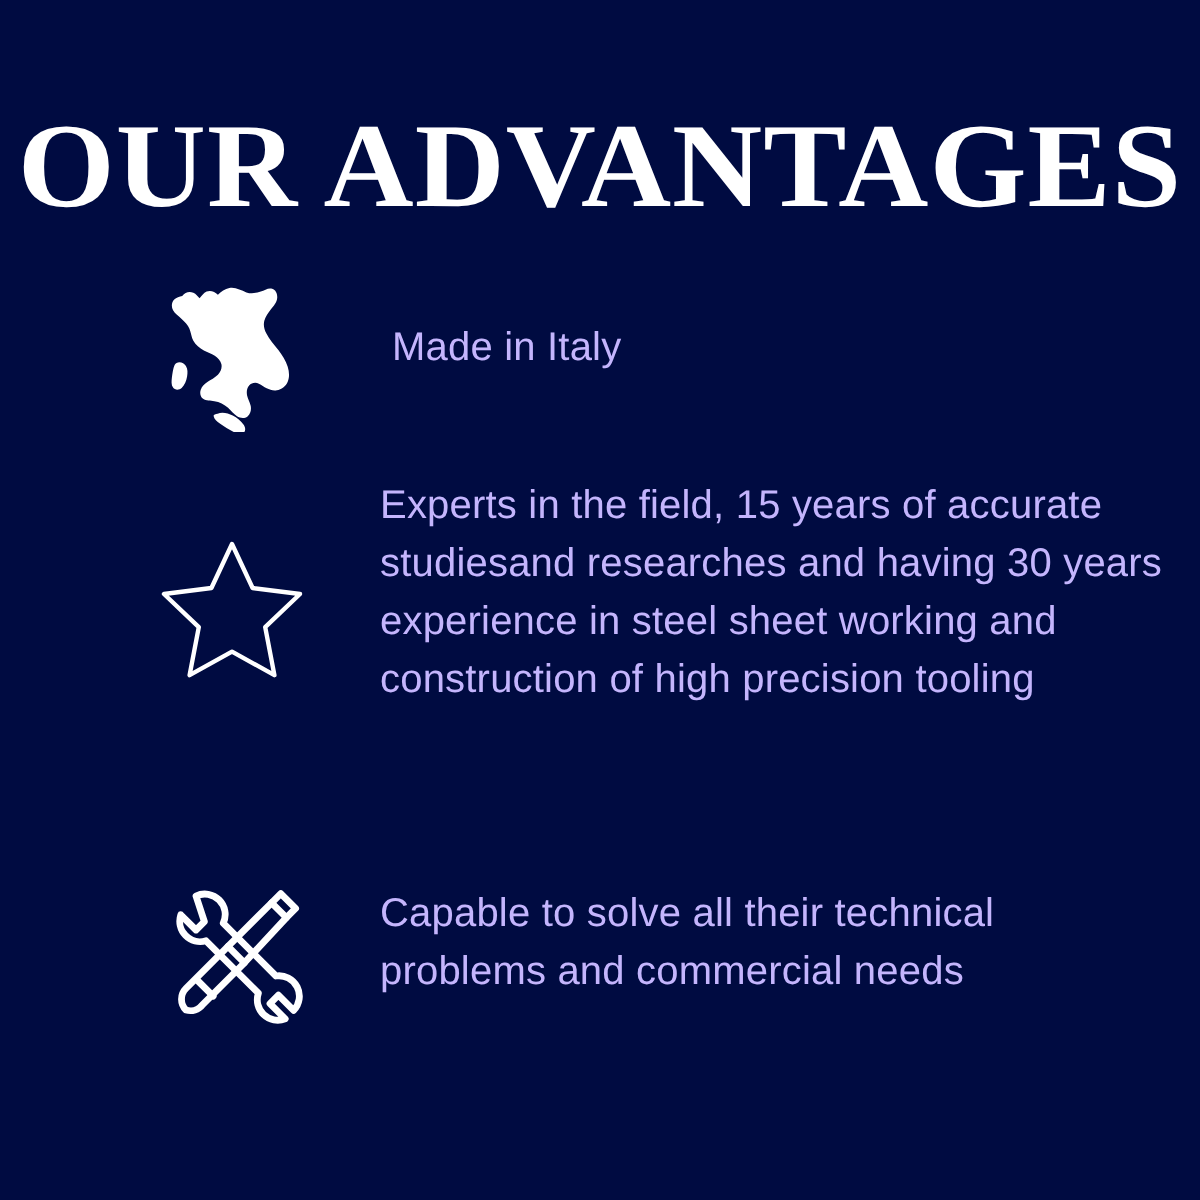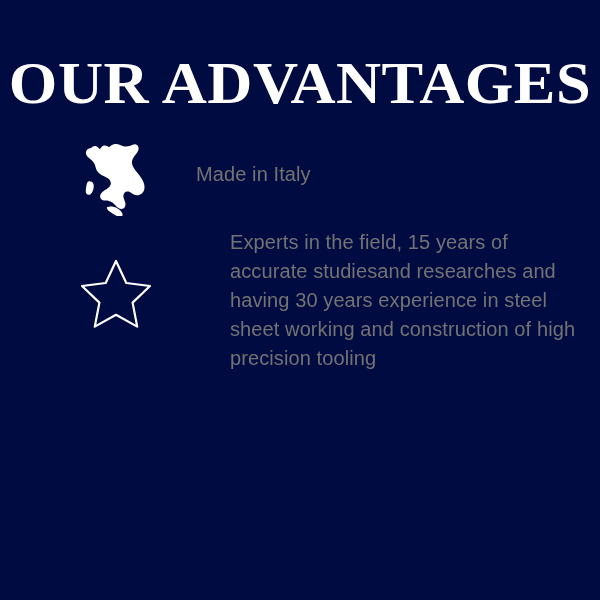--- a/index.html
+++ b/index.html
@@ -48,21 +48,21 @@
     display: flex;
     align-items: flex-start;
   }
 
   .adv-icon {
     flex: 0 0 auto;
     display: block;
   }
 
   .adv-text {
-    color: #737373;
+    color: #c4b5fd;
     font-family: "Liberation Sans", sans-serif;
     font-weight: 400;
     font-size: 20px;
     line-height: 29px;
     letter-spacing: 0.1px;
   }
 
   
   #row-italy {
     left: 78px;
@@ -76,23 +76,22 @@
   }
   #row-italy .adv-text {
     width: 390px;
     margin-left: 44px;
     margin-top: 22px;
   }
 
   
   #row-star {
     left: 78px;
-    top: 228px;
+    top: 239px;
     width: 510px;
-    gap: 40px;
   }
   #row-star .adv-icon {
     width: 76px;
     height: 72px;
     margin-top: 30px;
   }
   #row-star .adv-text {
     width: 392px;
     margin-left: 36px;
     margin-top: 0px;
@@ -198,14 +197,43 @@
 
   <div class="adv-row" id="row-star">
     <span class="adv-icon">
       <svg viewBox="0 0 76 72" xmlns="http://www.w3.org/2000/svg" aria-hidden="true">
         <path d="M38 3 L48.3 25.0 L72 28.0 L54.6 44.6 L59.2 68.6 L38 56.8 L16.8 68.6 L21.4 44.6 L4 28.0 L27.7 25.0 Z" fill="none" stroke="#ffffff" stroke-width="2.2" stroke-linejoin="round" stroke-linecap="round"></path>
       </svg>
     </span>
     <div class="adv-text">Experts in the field, 15 years of accurate studiesand researches and having 30 years experience in steel sheet working and construction of high precision tooling</div>
   </div>
 
+  <div class="adv-row" id="row-tools">
+    <span class="adv-icon">
+      <svg viewBox="0 0 78 78" xmlns="http://www.w3.org/2000/svg" aria-hidden="true">
+        <g fill="none" stroke="#ffffff" stroke-width="3.4" stroke-linejoin="round" stroke-linecap="round">
+
+          <path d="M15.0 69.0
+                   a7.6 7.6 0 0 1 0 -10.8
+                   L36.0 37.2
+                   L44.2 45.4
+                   L23.2 66.4
+                   a7.6 7.6 0 0 1 -8.2 2.6 Z"></path>
+          <line x1="20.5" y1="54.0" x2="28.6" y2="62.1"></line>
+          <path d="M36.0 37.2 L57.8 15.4 L62.4 10.8 L69.8 18.2 L65.2 22.8 L44.2 45.4"></path>
+          <line x1="57.8" y1="15.4" x2="65.2" y2="22.8"></line>
+
+          <path d="M20.0 12.0
+                   a10.2 10.2 0 0 1 13.6 13.6
+                   L60.0 52.0
+                   a10.2 10.2 0 0 1 8.8 17.2
+                   L61.2 61.6 L57.0 65.8 L64.6 73.4
+                   a10.2 10.2 0 0 1 -13.4 -12.8
+                   L25.0 34.4
+                   a10.2 10.2 0 0 1 -12.6 -13.0
+                   L20.0 29.0 L24.2 24.8 Z"></path>
+        </g>
+      </svg>
+    </span>
+    <div class="adv-text">Capable to solve all their technical problems and commercial needs</div>
+  </div>
 
 </div>
 
 </body></html>

